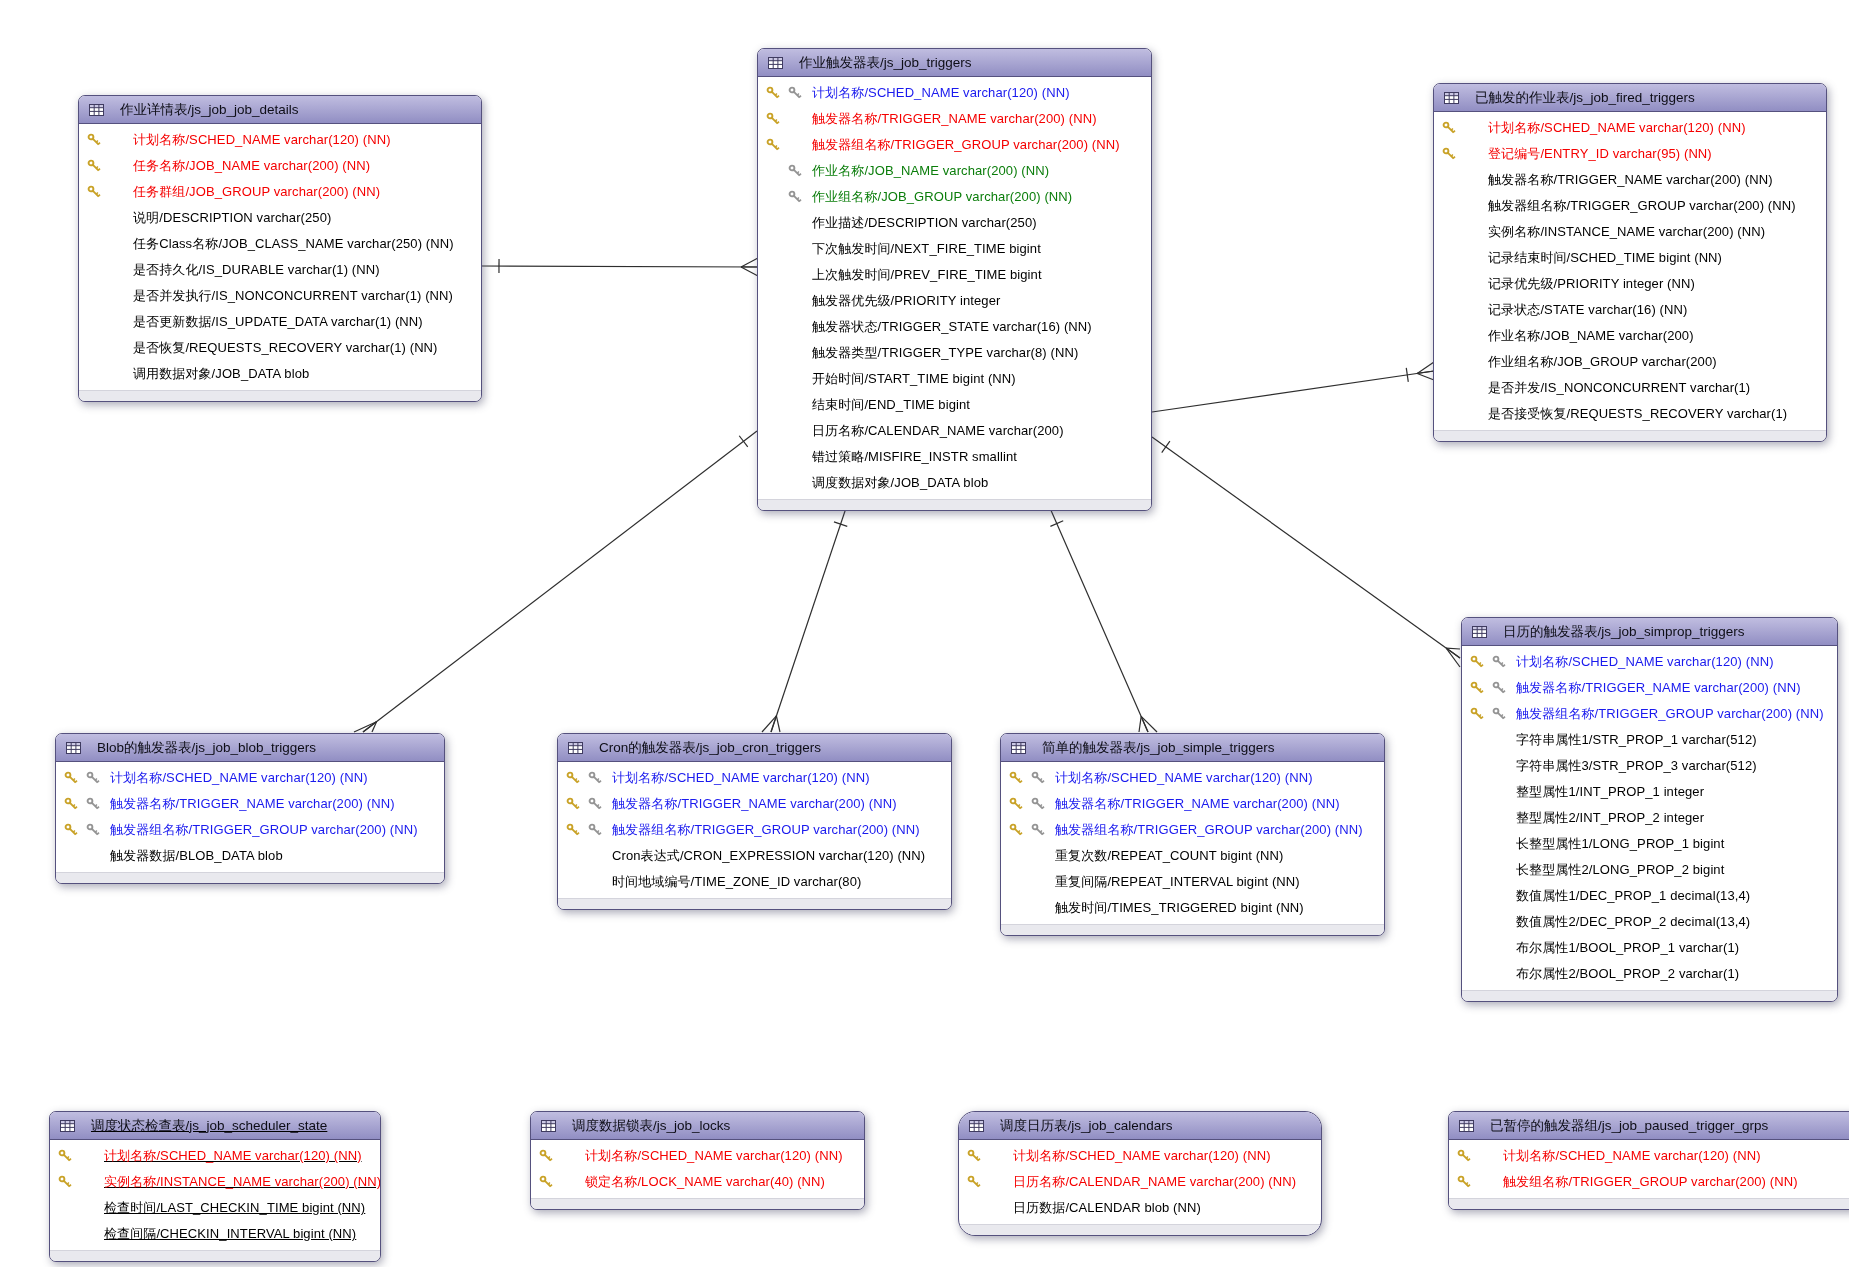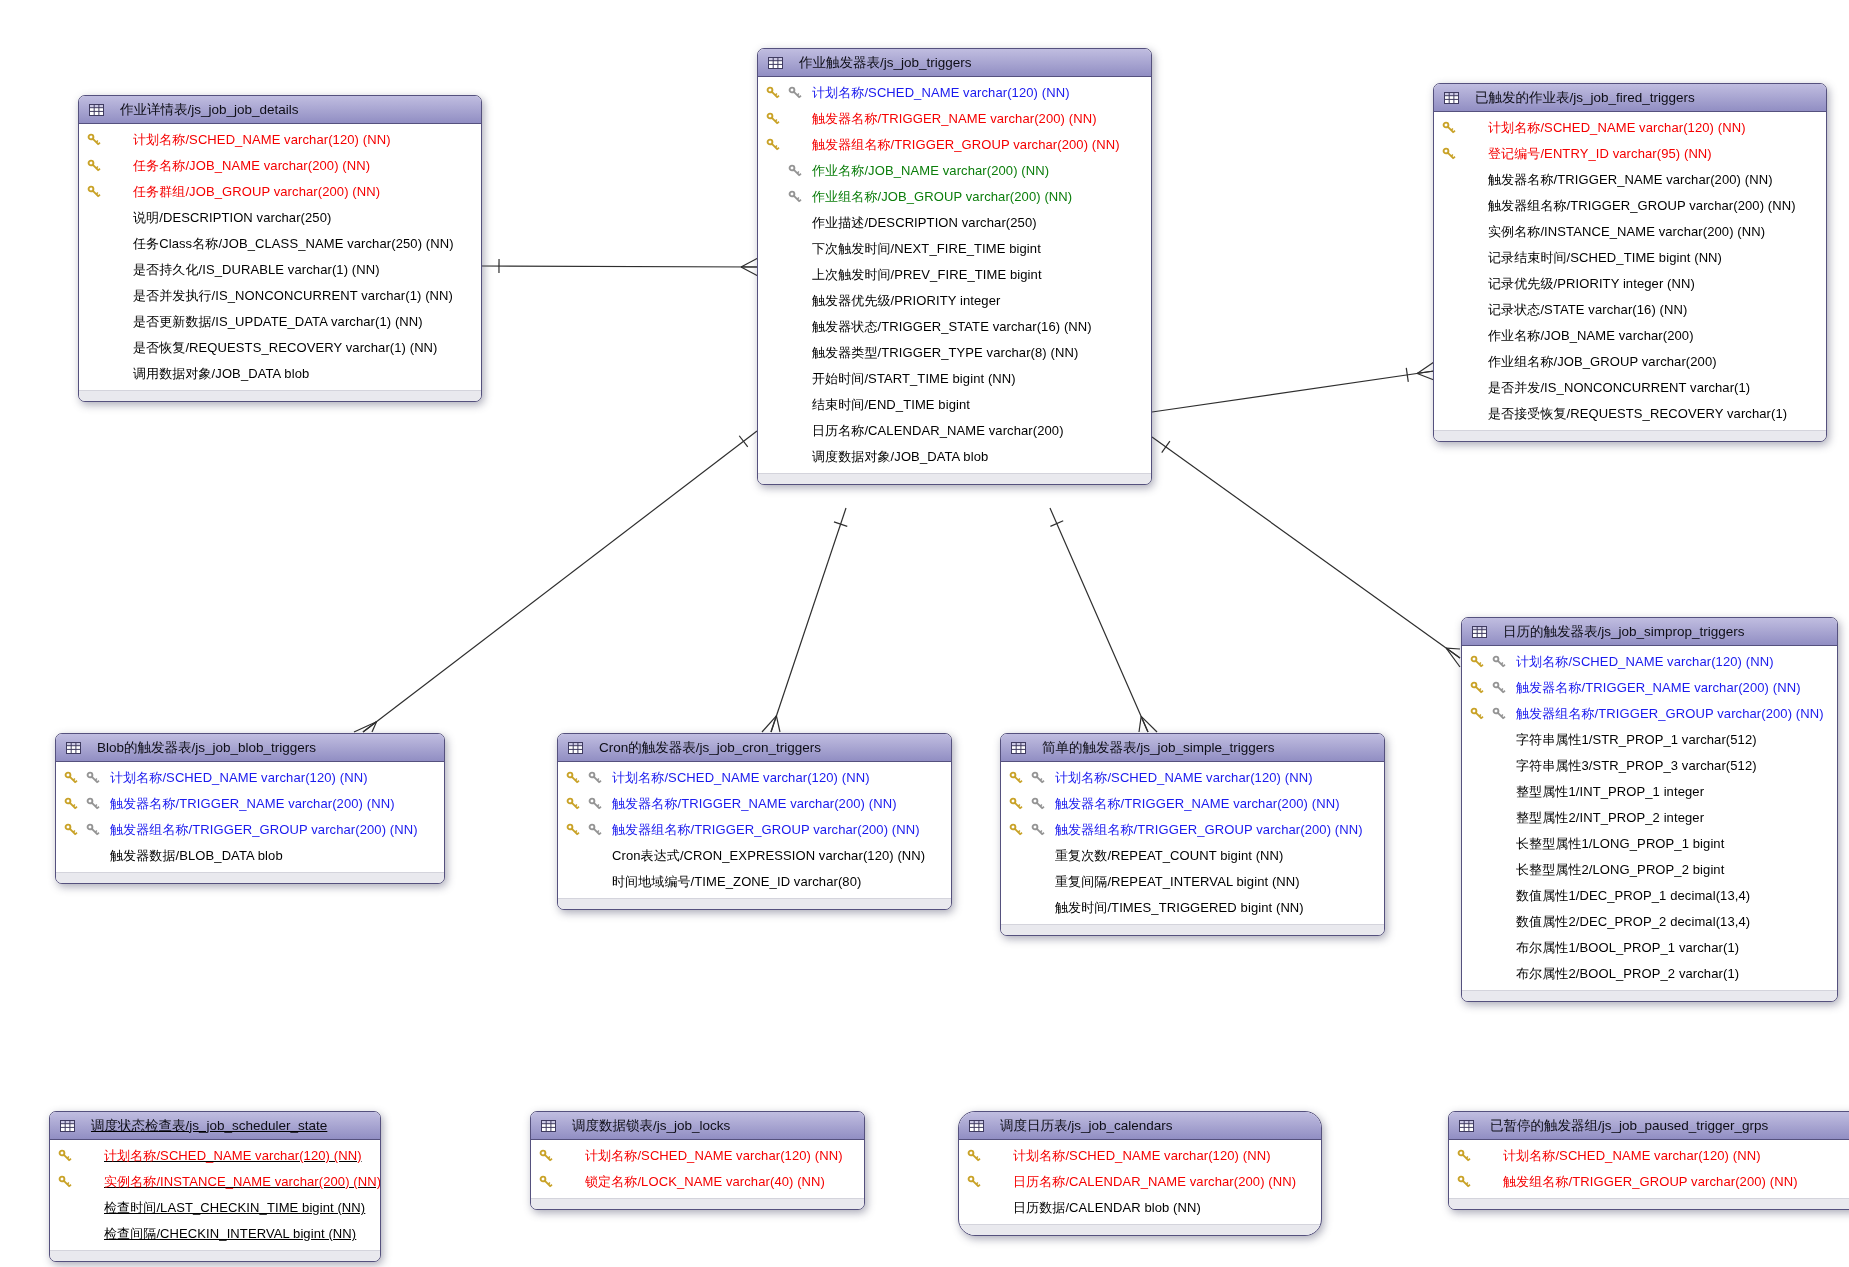--- a/index.html
+++ b/index.html
@@ -278,20 +278,24 @@
         <div class="trow">
           <span class="icons"></span>
           <span class="clabel black">结束时间/END_TIME bigint</span>
         </div>
         <div class="trow">
           <span class="icons"></span>
           <span class="clabel black">日历名称/CALENDAR_NAME varchar(200)</span>
         </div>
         <div class="trow">
           <span class="icons"></span>
+          <span class="clabel black">错过策略/MISFIRE_INSTR smallint</span>
+        </div>
+        <div class="trow">
+          <span class="icons"></span>
           <span class="clabel black">调度数据对象/JOB_DATA blob</span>
         </div>
       </div>
     <div class="efoot"></div>
   </div>
     <div class="etable" style="left: 1433px; top: 83px; width: 394px;">
     <div class="ehead">
       <span class="ticon">
         <svg width="15" height="12" viewBox="0 0 15 12">
           <rect x="0.5" y="0.5" width="14" height="11" fill="#ffffff" stroke="#3f3b60" stroke-width="1"></rect>

